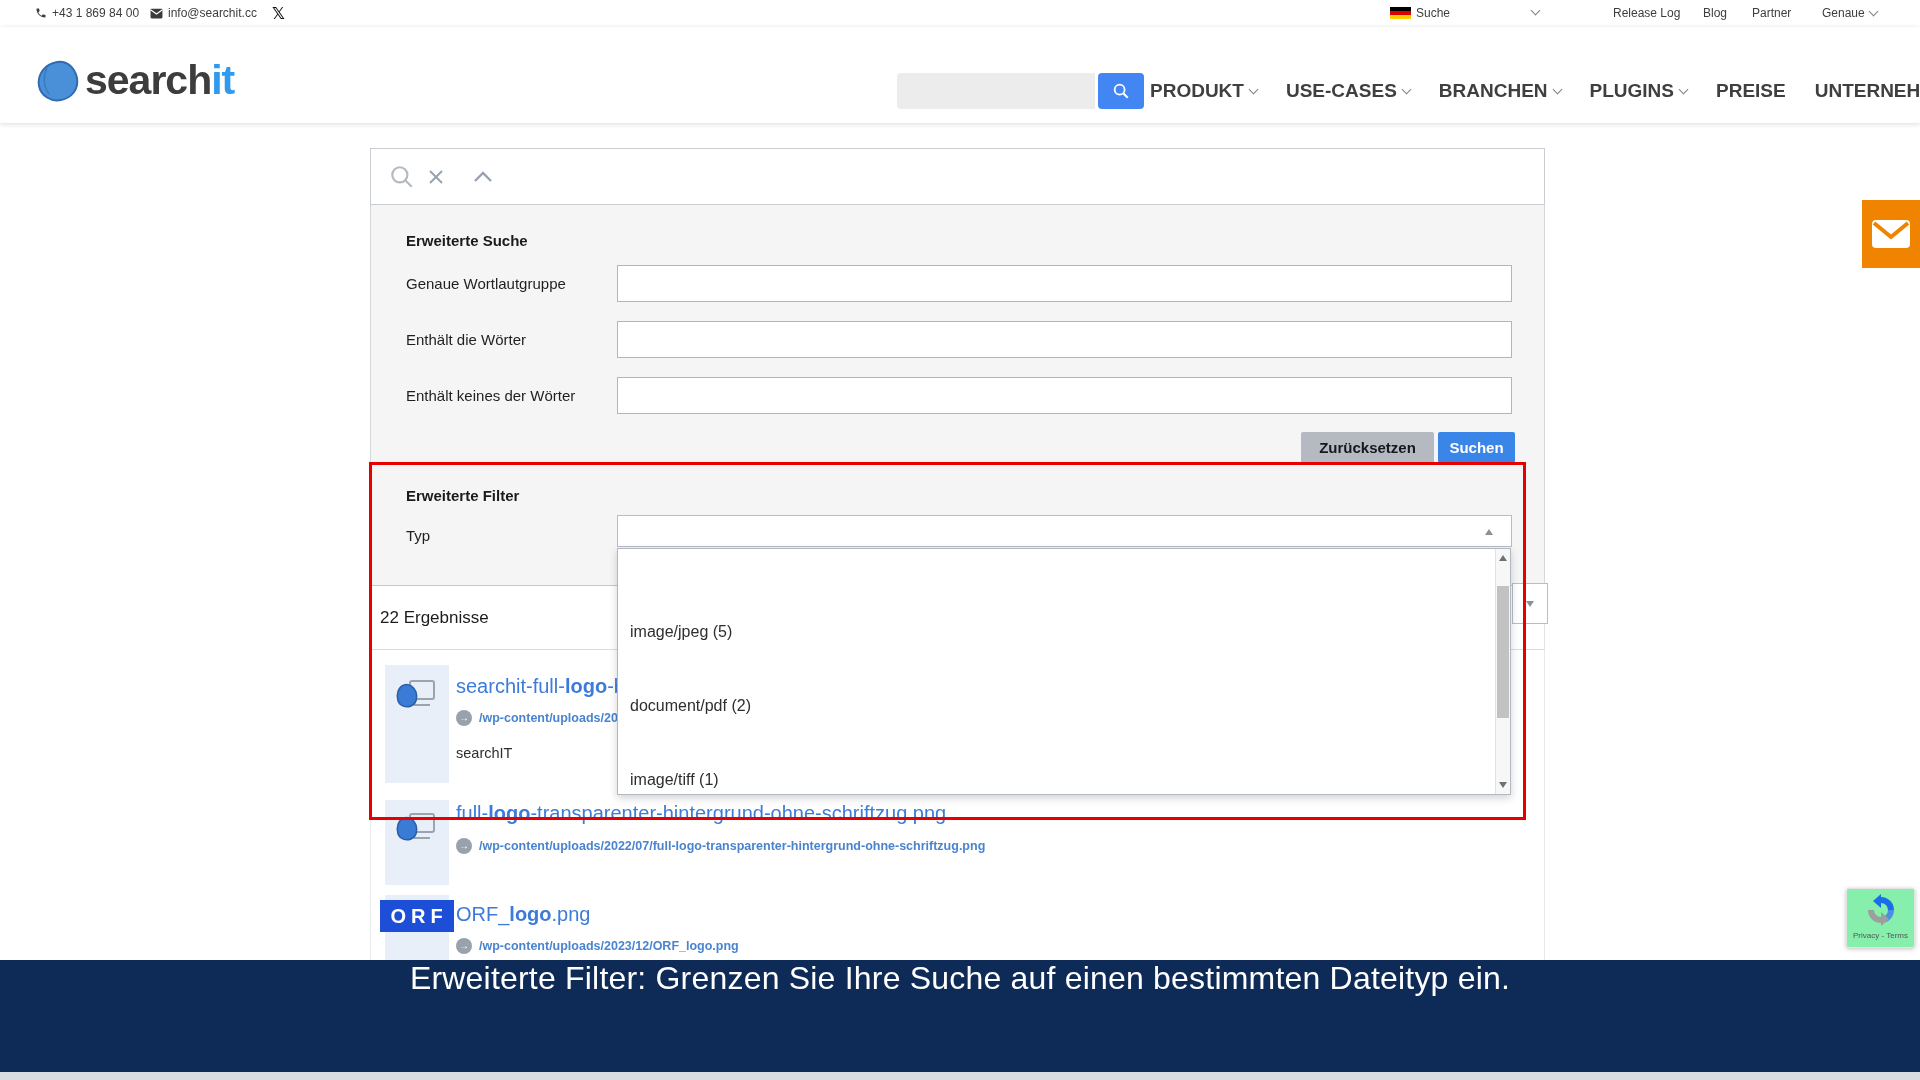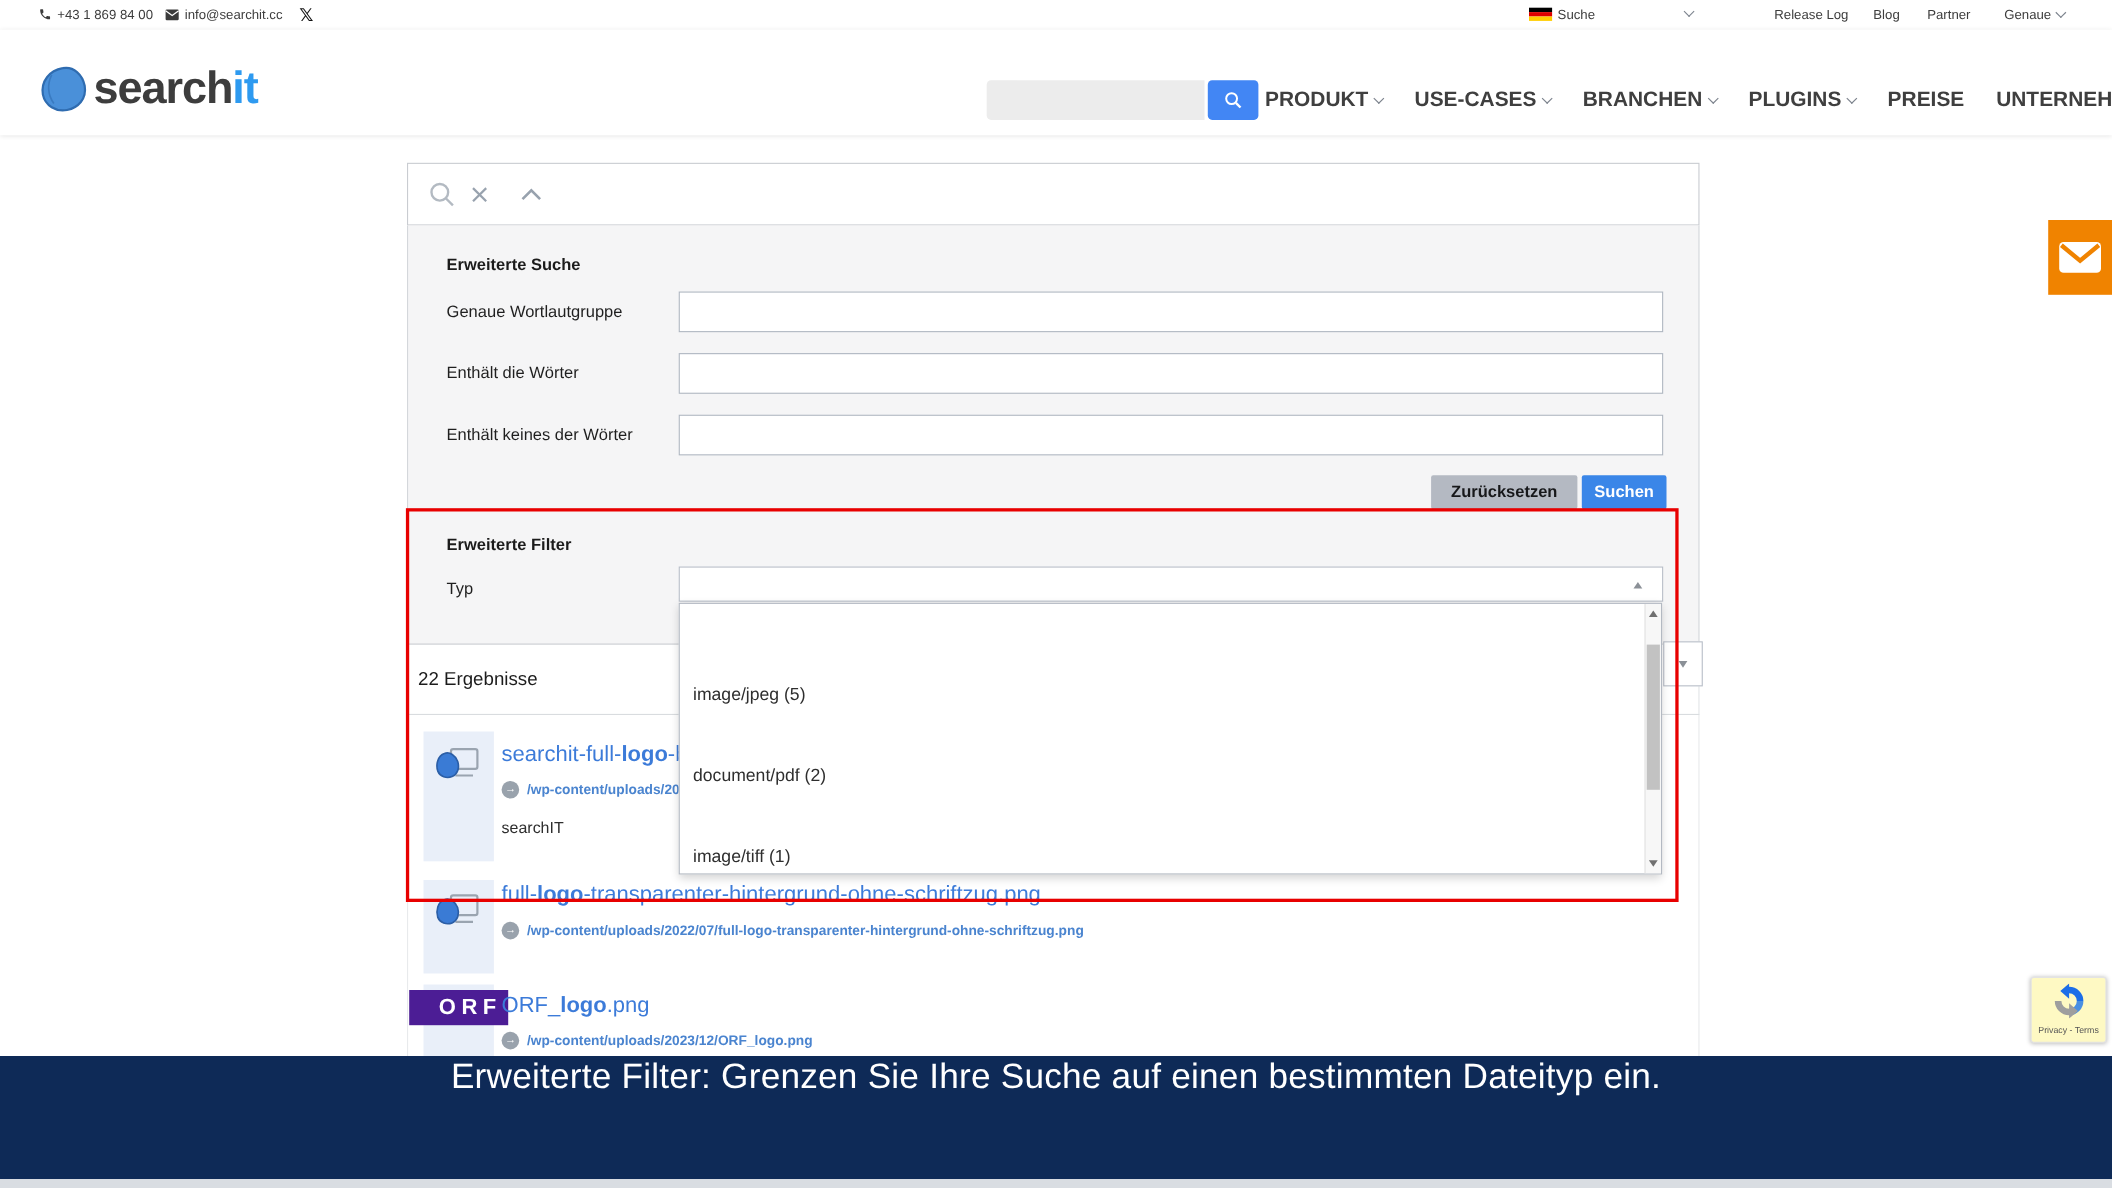--- a/index.html
+++ b/index.html
@@ -51,23 +51,23 @@
   .dd-scroll{position:absolute;right:0;top:0;width:15px;height:245px;background:#f7f7f7;border-left:1px solid #e2e2e2;box-sizing:border-box;}
   .dd-thumb{position:absolute;left:1px;top:37px;width:12px;height:132px;background:#c2c2c2;}
   
   .red-box{left:369px;top:462px;width:1157px;height:358px;border:3px solid #e80000;box-sizing:border-box;z-index:60;pointer-events:none;}
   
   .banner{left:0;top:960px;width:1920px;height:112px;background:#0e2a57;display:flex;justify-content:center;z-index:30;}
   .banner-text{color:#fff;font-size:32px;letter-spacing:.2px;}
   .bottom-strip{left:0;top:1072px;width:1920px;height:8px;background:#d9dde2;z-index:30;}
   
   .mail-tab{left:1862px;top:200px;width:58px;height:68px;background:#f08300;z-index:70;display:flex;align-items:center;justify-content:center;cursor:pointer;}
-  .recaptcha{left:1846px;top:888px;width:69px;height:60px;background:#fef9c3;border:1px solid #e3e3e3;border-radius:3px;box-shadow:0 1px 4px rgba(0,0,0,.25);z-index:70;text-align:center;box-sizing:border-box;}
+  .recaptcha{left:1846px;top:888px;width:69px;height:60px;background:#86efac;border:1px solid #e3e3e3;border-radius:3px;box-shadow:0 1px 4px rgba(0,0,0,.25);z-index:70;text-align:center;box-sizing:border-box;}
   .recaptcha-label{font-size:8px;color:#555;margin-top:1px;}
-  .orf-box{background:#4c1d95;color:#fff;font-weight:700;font-size:20px;letter-spacing:5px;padding:3px 6px 3px 27px;margin-top:5px;height:26px;line-height:26px;}
+  .orf-box{background:#1d4ed8;color:#fff;font-weight:700;font-size:20px;letter-spacing:5px;padding:3px 6px 3px 10px;margin-top:5px;height:26px;line-height:26px;}
   .sort-select{left:1512px;top:583px;width:36px;height:41px;background:#fff;border:1px solid #b7bdc7;box-sizing:border-box;z-index:6;display:flex;align-items:center;justify-content:center;cursor:pointer;}
   .flag{width:21px;height:13px;display:inline-block;}
   .flag div{height:33.3%;}
   .x-logo{font-weight:700;font-size:16px;color:#111;}
 </style>
 </head>
 <body>
 
 <div class="abs topbar">
   <div class="abs topbar-item" style="left:35px;top:6px;">

